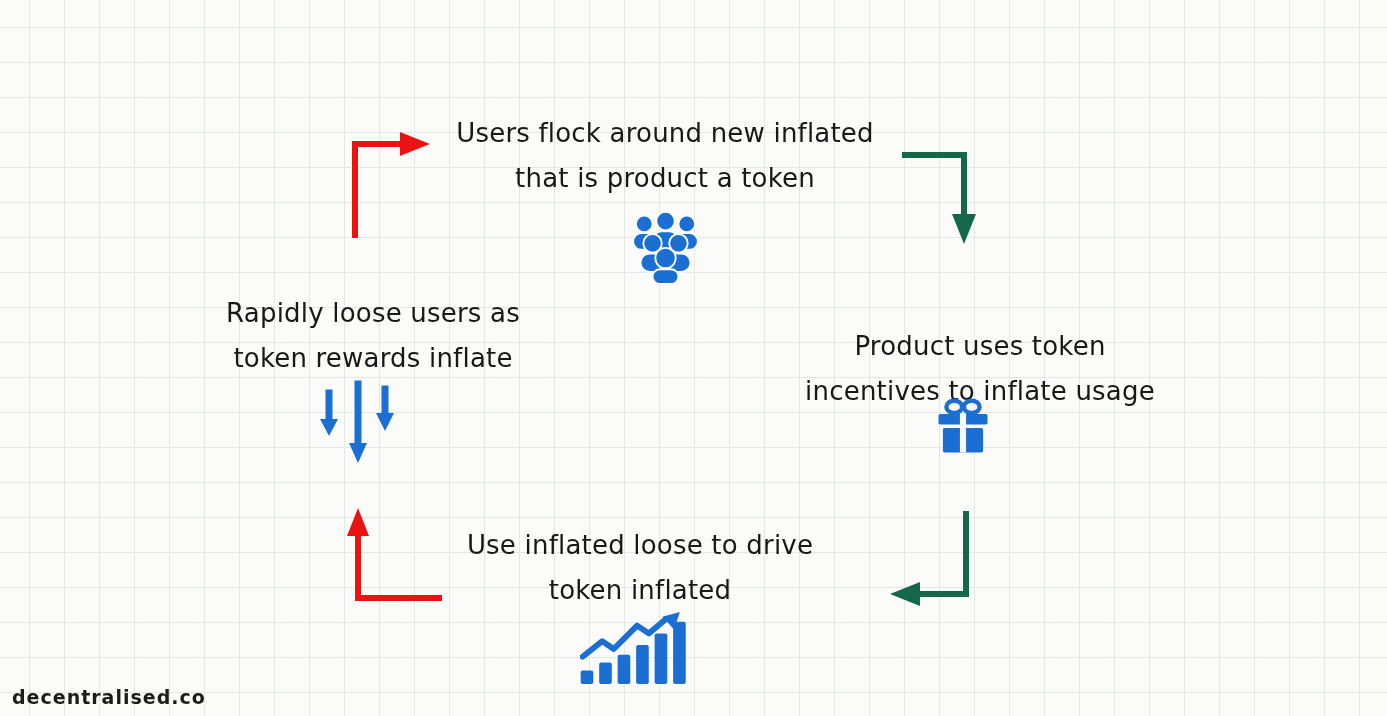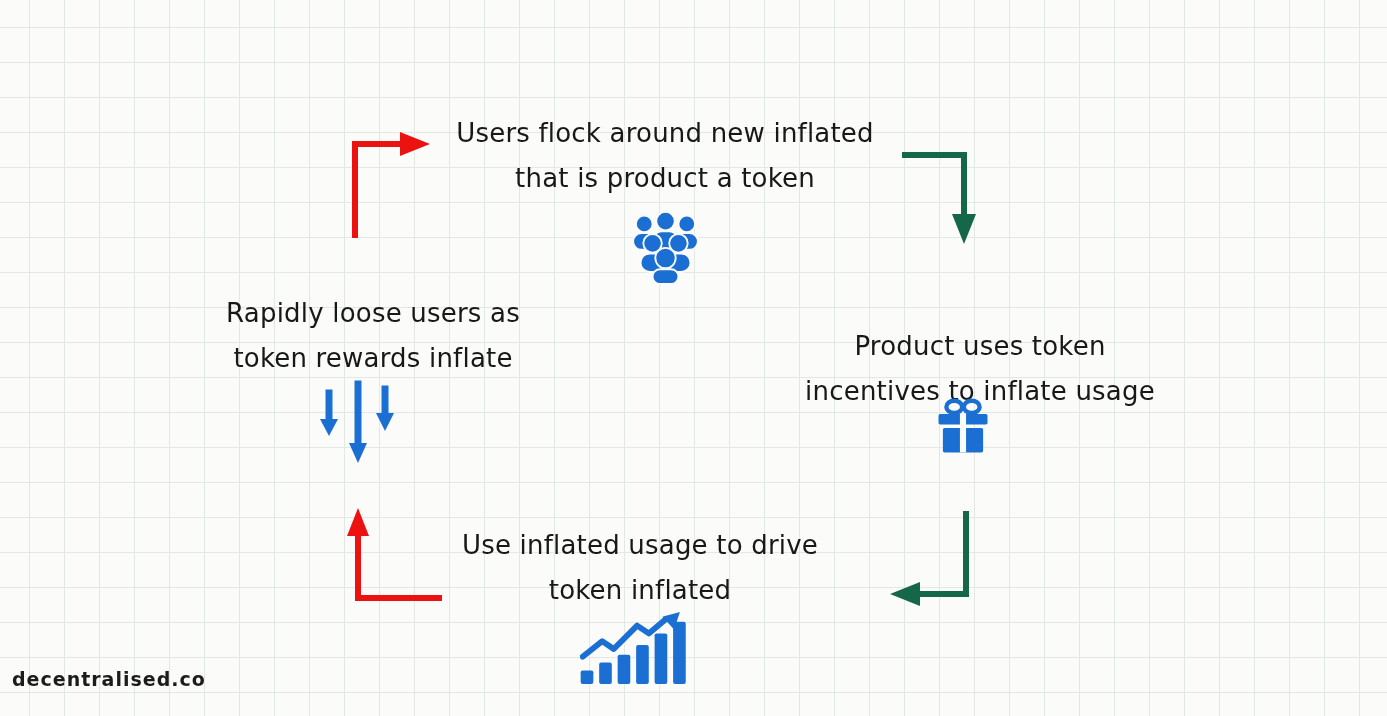--- a/index.html
+++ b/index.html
@@ -35,21 +35,21 @@
     letter-spacing:0.2px;
     color:var(--ink);
   }
   .label .line{display:block;}
   .icon{position:absolute;color:var(--blue);}
   .flow{position:absolute;}
   .arrow-red{color:var(--red);}
   .arrow-green{color:var(--green);}
   .watermark{
     position:absolute;
-    left:12px;top:668px;
+    left:12px;top:686px;
     font-size:19px;
     font-weight:bold;
     letter-spacing:1px;
     color:#1c1c1c;
   }
 </style>
 </head>
 <body>
 
 <div class="canvas">
@@ -83,21 +83,21 @@
     <ellipse cx="22" cy="10" rx="9" ry="7" fill="none" stroke="currentColor" stroke-width="5"></ellipse>
     <ellipse cx="42" cy="10" rx="9" ry="7" fill="none" stroke="currentColor" stroke-width="5"></ellipse>
     <g fill="currentColor">
       <rect x="4" y="18" width="56" height="12" rx="2"></rect>
       <rect x="9" y="34" width="46" height="28" rx="2"></rect>
     </g>
     <rect x="28.5" y="18" width="7" height="44" fill="#fbfcfa"></rect>
   </svg>
 
   <div class="label" style="left:430px;top:523px;width:420px;">
-    <span class="line">Use inflated usage to drive</span>
+    <span class="line">Use inflated loose to drive</span>
     <span class="line">token inflated</span>
   </div>
   <svg class="icon" style="left:580px;top:612px;" width="122" height="72" viewBox="0 0 124 74">
     <g fill="currentColor">
       <rect x="0" y="60" width="13" height="14" rx="2"></rect>
       <rect x="19" y="52" width="13" height="22" rx="2"></rect>
       <rect x="38" y="44" width="13" height="30" rx="2"></rect>
       <rect x="57" y="34" width="13" height="40" rx="2"></rect>
       <rect x="76" y="22" width="13" height="52" rx="2"></rect>
       <rect x="95" y="10" width="13" height="64" rx="2"></rect>

